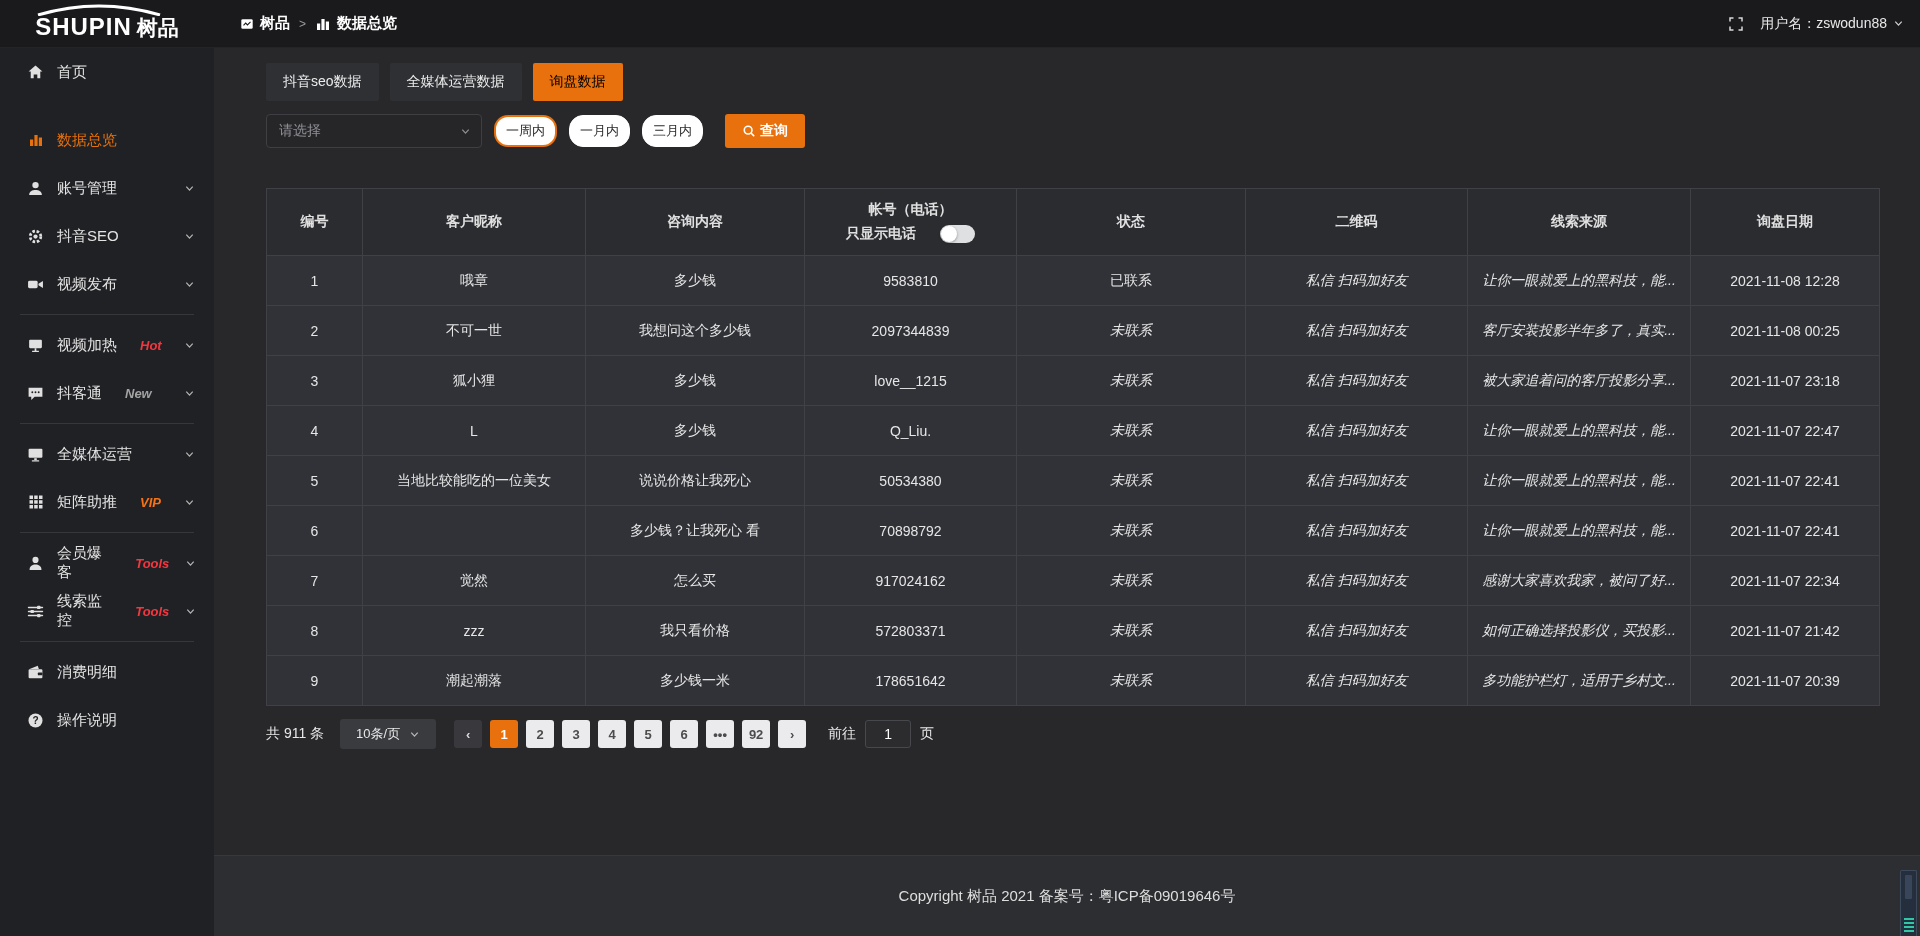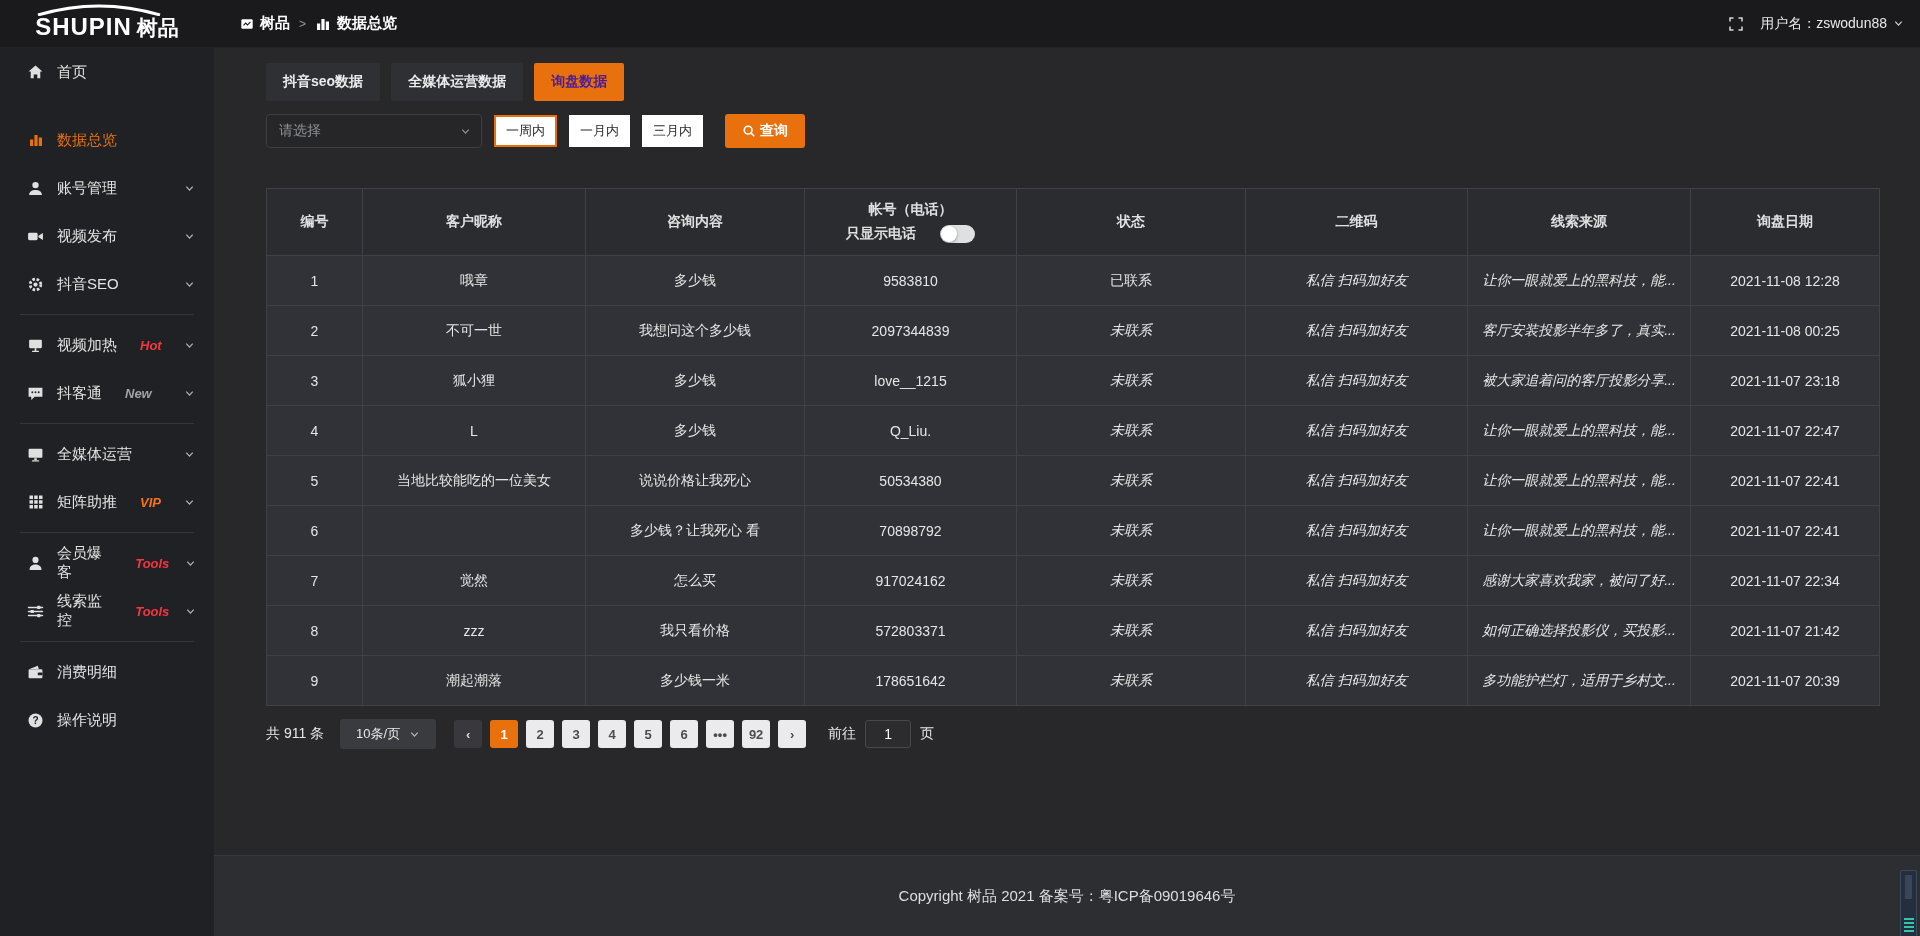--- a/index.html
+++ b/index.html
@@ -36,29 +36,29 @@
   .side-item .icon { width:17px; color:#e0e0e0; }
   .side-item.active { color:var(--accent); }
   .side-item.active .icon { color:var(--accent); }
   .side-item .badge { font-size:13px; font-weight:700; font-style:italic; margin-left:10px; }
   .side-item .chev { margin-left:auto; color:#b5b5b5; }
   .side-divider { height:1px; background:#36373b; margin:6px 20px; }
 
   
   .content { position:absolute; left:214px; top:48px; right:0; bottom:0; padding:15px 40px 0 52px; }
   .tabs { display:flex; gap:11px; }
-  .tab { background:#2f3034; color:#ececec; font-size:14px; font-weight:700; padding:10px 17px; border-radius:2px; cursor:pointer; }
-  .tab.active { background:var(--accent); color:#4c1d95; }
+  .tab { background:#2f3034; color:#ececec; font-size:14px; font-weight:400; padding:10px 17px; border-radius:2px; cursor:pointer; }
+  .tab.active { background:var(--accent); color:#000000; }
 
   .filter-row { margin-top:13px; display:flex; align-items:center; }
   .select { width:216px; height:34px; background:#262629; border:1px solid #3e3f43; border-radius:4px;
     display:flex; align-items:center; padding:0 10px 0 12px; color:#8f9095; font-size:14px; cursor:pointer; }
   .select .chev { margin-left:auto; color:#8f9095; }
   .period { min-width:54px; height:32px; background:#fff; color:#2b2b2b; font-size:13px; display:flex; align-items:center;
-    justify-content:center; border-radius:0; margin-left:12px; padding:0 10px; border:1px solid #fff; cursor:pointer; }
+    justify-content:center; border-radius:14px; margin-left:12px; padding:0 10px; border:1px solid #fff; cursor:pointer; }
   .period.active { border:2px solid var(--accent); }
   .btn-query { height:34px; padding:0 17px; background:var(--accent); color:#fff; font-size:14px; font-weight:700;
     border-radius:3px; margin-left:22px; display:flex; align-items:center; gap:4px; cursor:pointer; }
 
   
   table.data { margin-top:40px; width:100%; border-collapse:collapse; table-layout:fixed; background:#313237; }
   table.data th, table.data td { border:1px solid #404146; }
   table.data th { background:#2b2c30; height:67px; font-size:14px; font-weight:700; color:#e0e0e0; text-align:center; padding:0 8px; }
   table.data td { height:50px; font-size:14px; color:#e6e6e6; text-align:center; padding:0 14px;
     white-space:nowrap; overflow:hidden; }
@@ -180,39 +180,39 @@
       <span>账号管理</span>
       <span class="icon chev">
         <svg viewBox="0 0 12 12" width="11" height="11" fill="none" stroke="currentColor" stroke-width="1.4">
           <path d="M2.5 4l3.5 3.8L9.5 4"></path>
         </svg>
       </span>
     </div>
     <div class="side-item">
       <span class="icon">
         <svg viewBox="0 0 16 16" width="17" height="17">
+          <circle cx="8" cy="8" r="5" fill="none" stroke="currentColor" stroke-width="2.6" stroke-dasharray="2.4 1.6"></circle>
+          <circle cx="8" cy="8" r="2" fill="currentColor"></circle>
+        </svg>
+      </span>
+      <span>抖音SEO</span>
+      <span class="icon chev">
+        <svg viewBox="0 0 12 12" width="11" height="11" fill="none" stroke="currentColor" stroke-width="1.4">
+          <path d="M2.5 4l3.5 3.8L9.5 4"></path>
+        </svg>
+      </span>
+    </div>
+    <div class="side-item">
+      <span class="icon">
+        <svg viewBox="0 0 16 16" width="17" height="17">
           <rect fill="currentColor" x="1" y="4.5" width="9" height="7" rx="1.4"></rect>
           <path fill="currentColor" d="M10.8 7.2L15 4.6v6.8l-4.2-2.6z"></path>
         </svg>
       </span>
       <span>视频发布</span>
-      <span class="icon chev">
-        <svg viewBox="0 0 12 12" width="11" height="11" fill="none" stroke="currentColor" stroke-width="1.4">
-          <path d="M2.5 4l3.5 3.8L9.5 4"></path>
-        </svg>
-      </span>
-    </div>
-    <div class="side-item">
-      <span class="icon">
-        <svg viewBox="0 0 16 16" width="17" height="17">
-          <circle cx="8" cy="8" r="5" fill="none" stroke="currentColor" stroke-width="2.6" stroke-dasharray="2.4 1.6"></circle>
-          <circle cx="8" cy="8" r="2" fill="currentColor"></circle>
-        </svg>
-      </span>
-      <span>抖音SEO</span>
       <span class="icon chev">
         <svg viewBox="0 0 12 12" width="11" height="11" fill="none" stroke="currentColor" stroke-width="1.4">
           <path d="M2.5 4l3.5 3.8L9.5 4"></path>
         </svg>
       </span>
     </div>
     <div class="side-divider"></div>
     <div class="side-item">
       <span class="icon">
         <svg viewBox="0 0 16 16" width="17" height="17">

